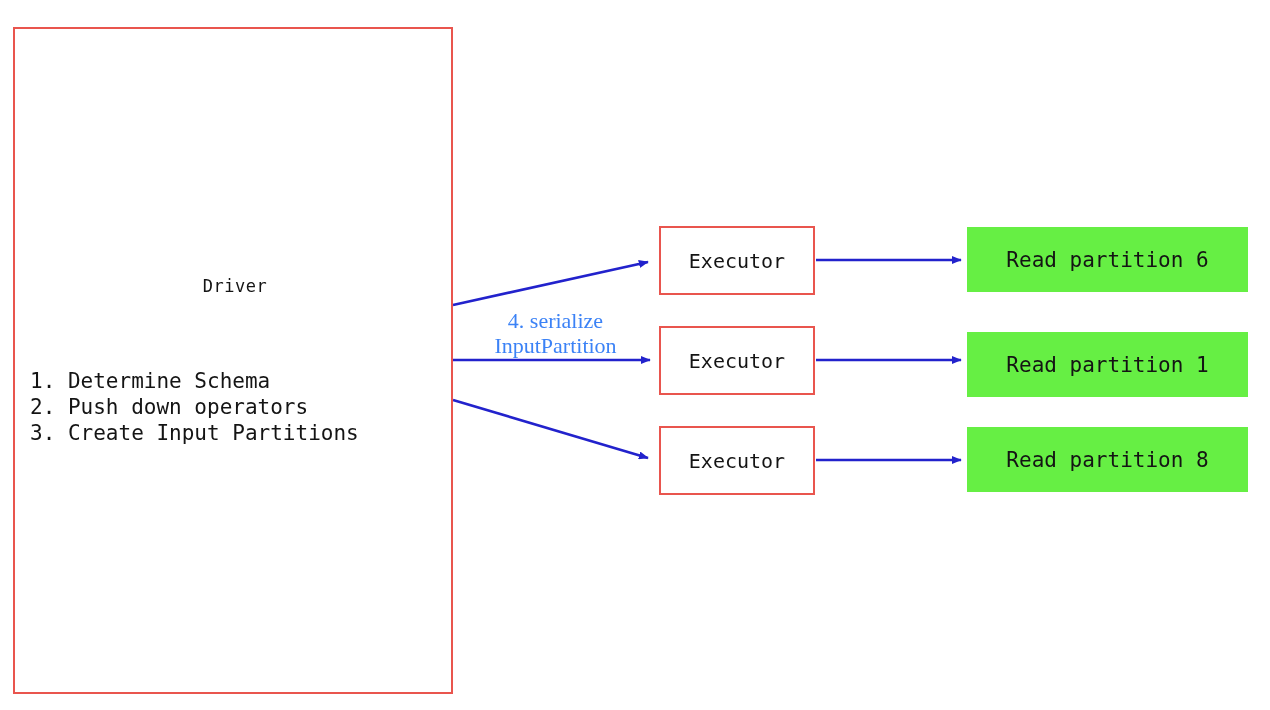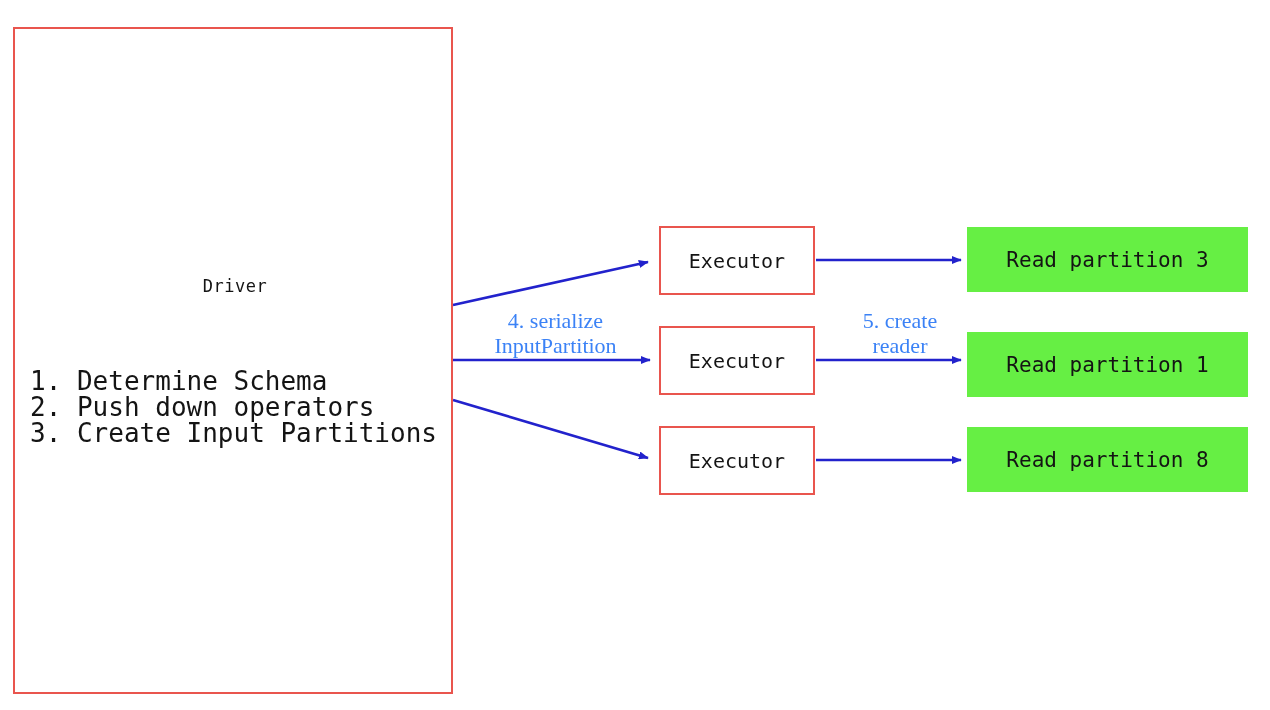--- a/index.html
+++ b/index.html
@@ -43,21 +43,21 @@
     font-size: 17px;
     color: #141414;
     letter-spacing: 0.5px;
     white-space: pre;
   }
   #driver-steps {
     position: absolute;
     left: 15px;
     top: 339px;
     font-family: "DejaVu Sans Mono", "Liberation Mono", monospace;
-    font-size: 26px;
+    font-size: 21px;
     line-height: 26px;
     color: #141414;
     white-space: pre;
   }
   
   .executor-box {
     width: 156px;
     height: 69px;
     border: 2px solid #e9554e;
     background: #ffffff;
@@ -162,27 +162,25 @@
     <div class="executor-label">Executor</div>
   </div>
   <div class="box executor-box" id="executor-1">
     <div class="executor-label">Executor</div>
   </div>
   <div class="box executor-box" id="executor-2">
     <div class="executor-label">Executor</div>
   </div>
 
   <div class="box partition-box" id="partition-0">
-    <div class="partition-label">Read partition 3</div>
+    <div class="partition-label">Read partition 6</div>
   </div>
   <div class="box partition-box" id="partition-1">
     <div class="partition-label">Read partition 1</div>
   </div>
   <div class="box partition-box" id="partition-2">
     <div class="partition-label">Read partition 8</div>
   </div>
 
   <div class="arrow-label" id="label-serialize">4. serialize
 InputPartition</div>
-  <div class="arrow-label" id="label-create-reader">5. create
-reader</div>
 
 </div>
 
 </body></html>

